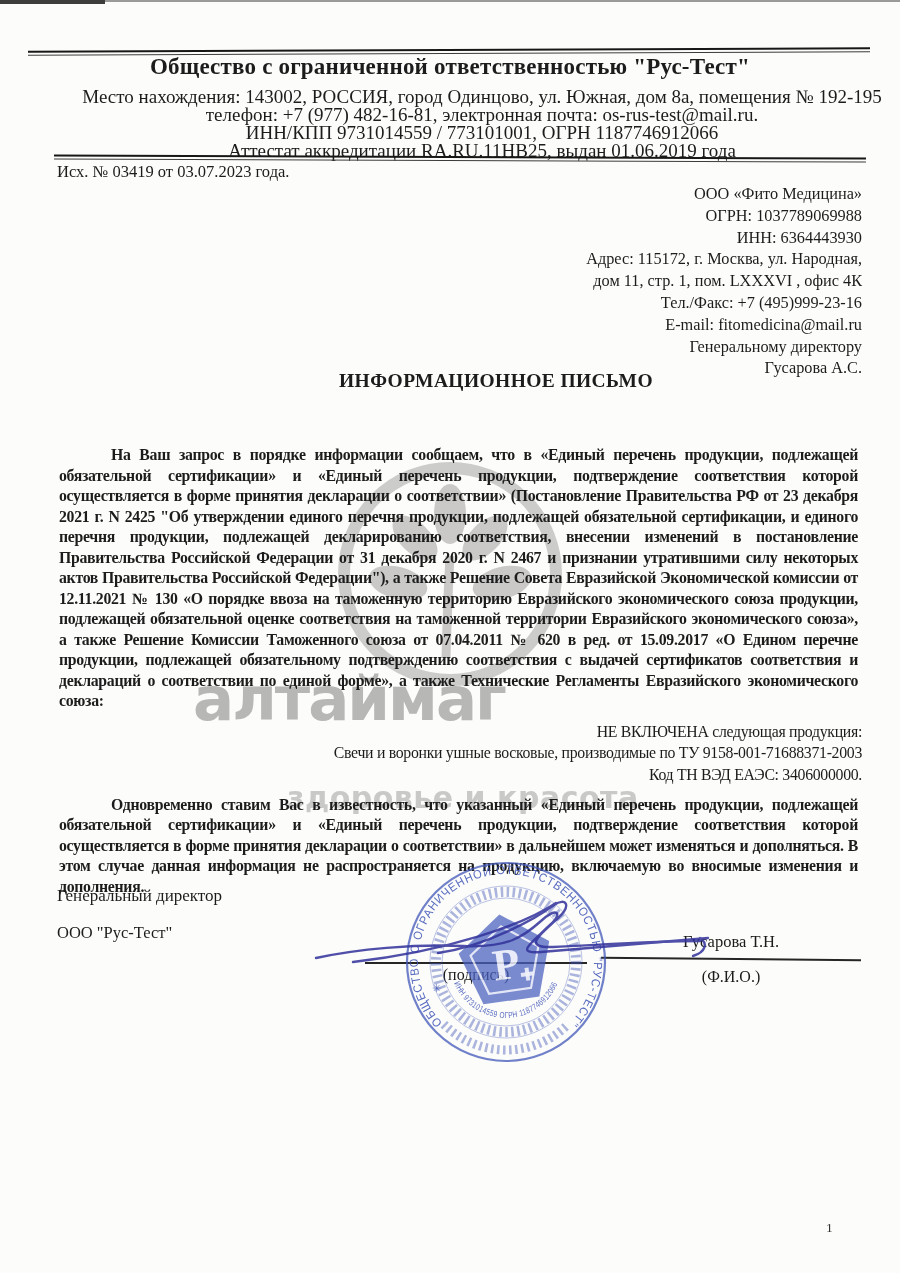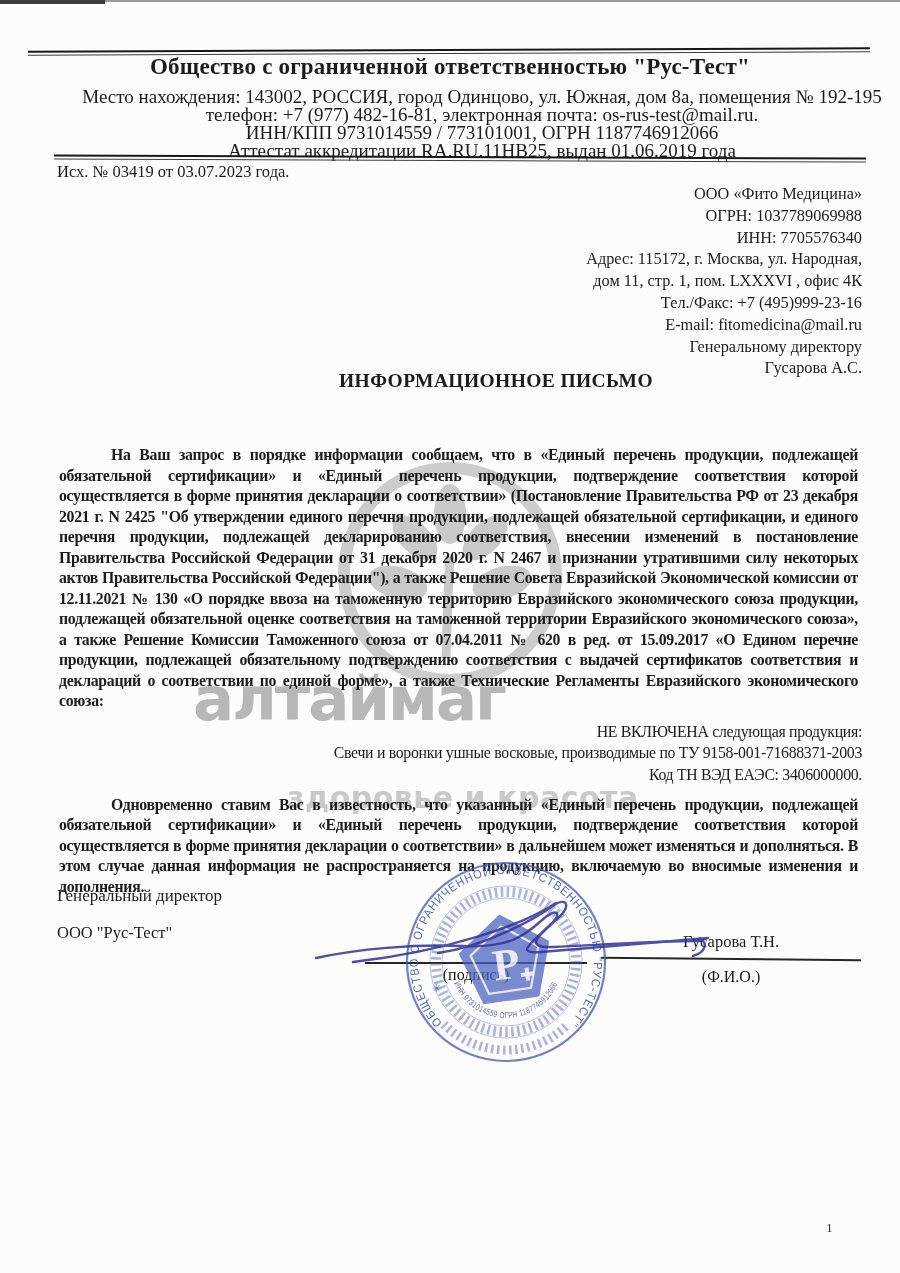--- a/index.html
+++ b/index.html
@@ -119,21 +119,21 @@
       <div>Аттестат аккредитации RA.RU.11НВ25, выдан 01.06.2019 года</div>
     </div>
 
     <div class="rule rule-mid"></div>
 
     <div class="outgoing-ref">Исх. № 03419 от 03.07.2023 года.</div>
 
     <div class="recipient">
       <div>ООО «Фито Медицина»</div>
       <div>ОГРН: 1037789069988</div>
-      <div>ИНН: 7705576340</div>
+      <div>ИНН: 6364443930</div>
       <div>Адрес: 115172, г. Москва, ул. Народная,</div>
       <div>дом 11, стр. 1, пом. LXXXVI , офис 4К</div>
       <div>Тел./Факс: +7 (495)999-23-16</div>
       <div>E-mail: fitomedicina@mail.ru</div>
       <div>Генеральному директору</div>
       <div>Гусарова А.С.</div>
     </div>
 
     <div class="letter-title">ИНФОРМАЦИОННОЕ ПИСЬМО</div>
 

